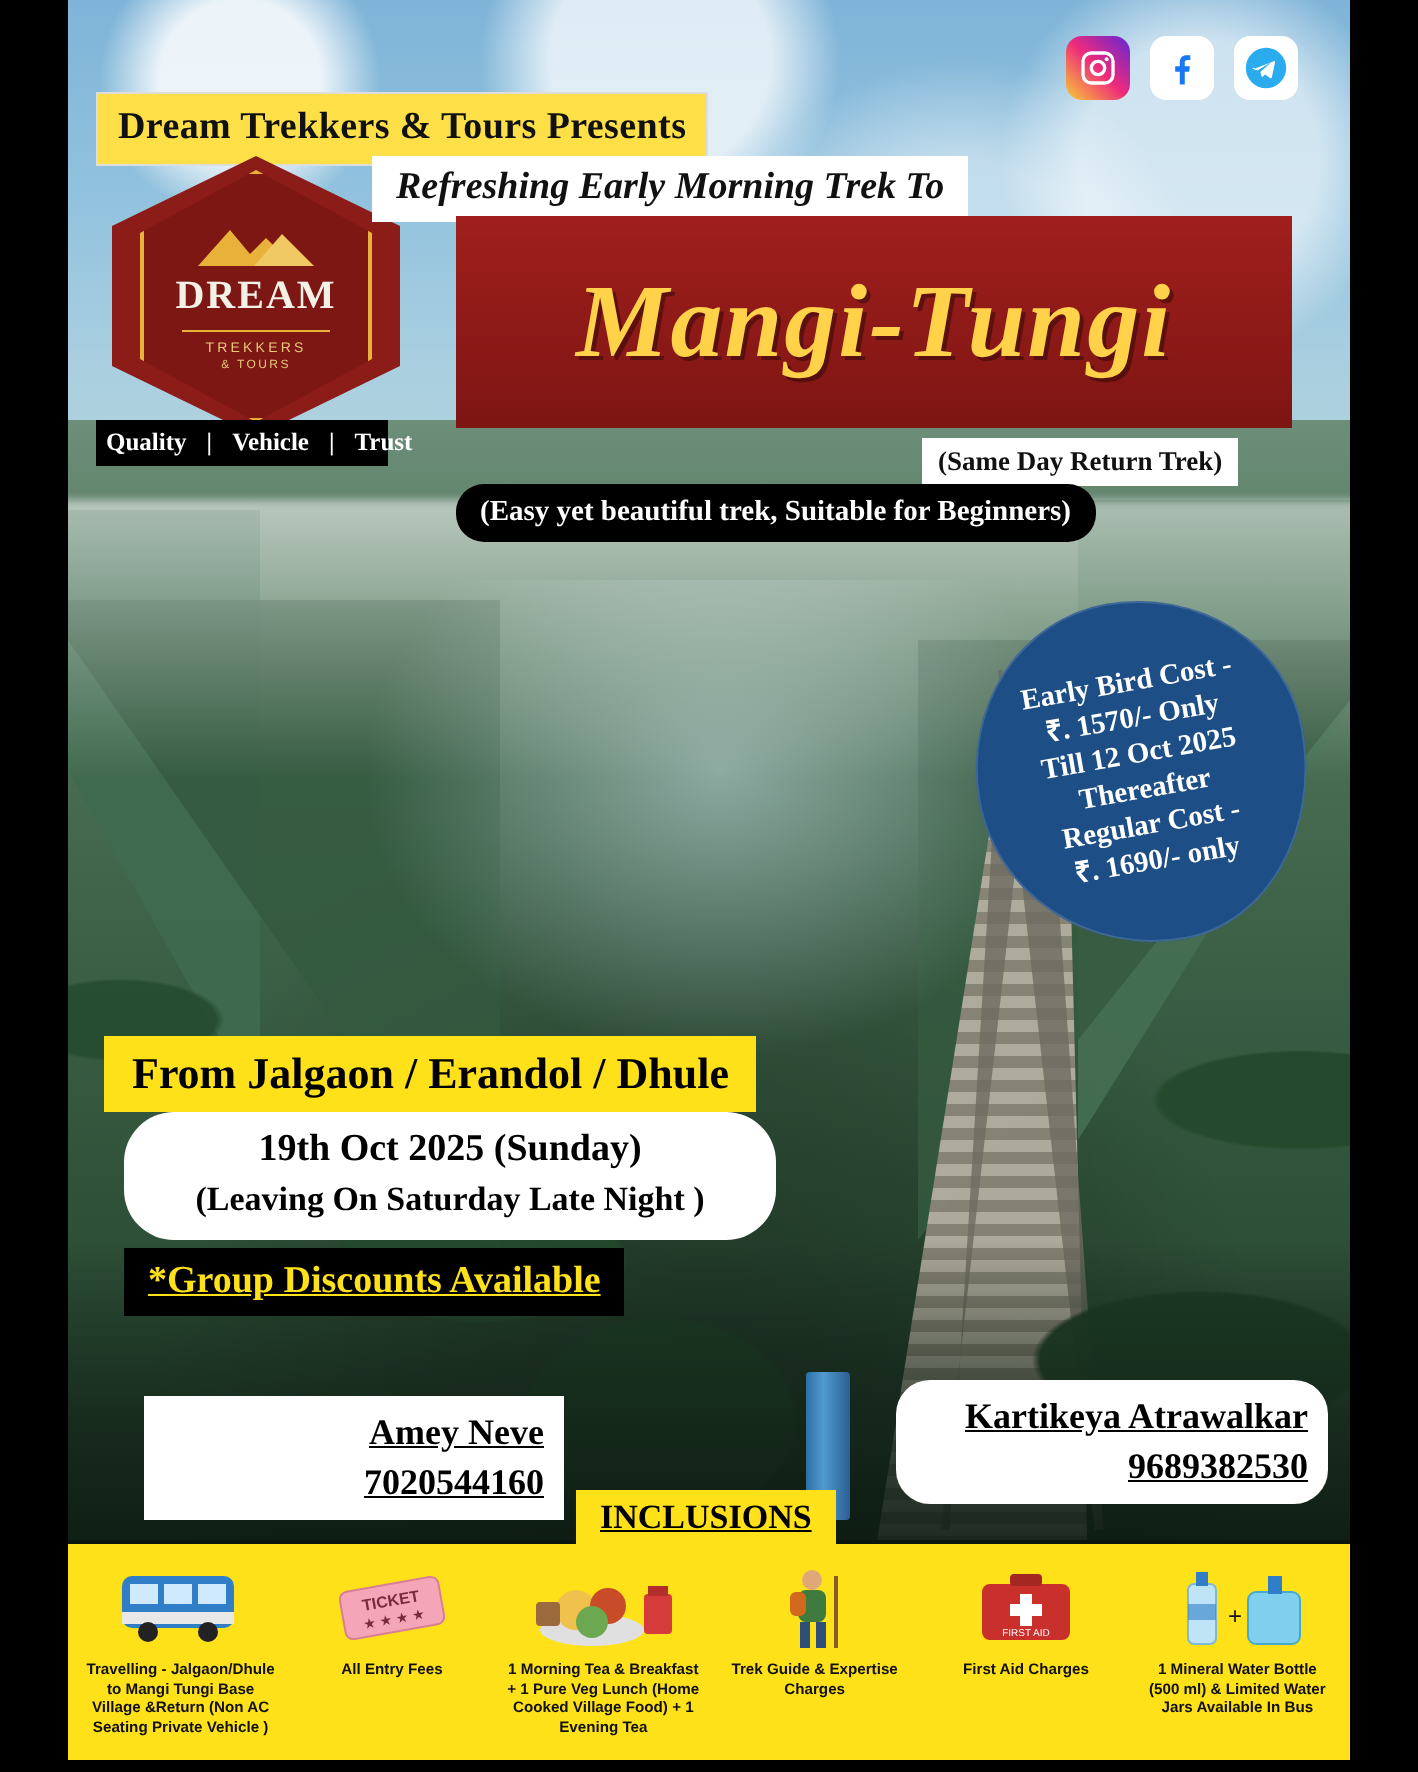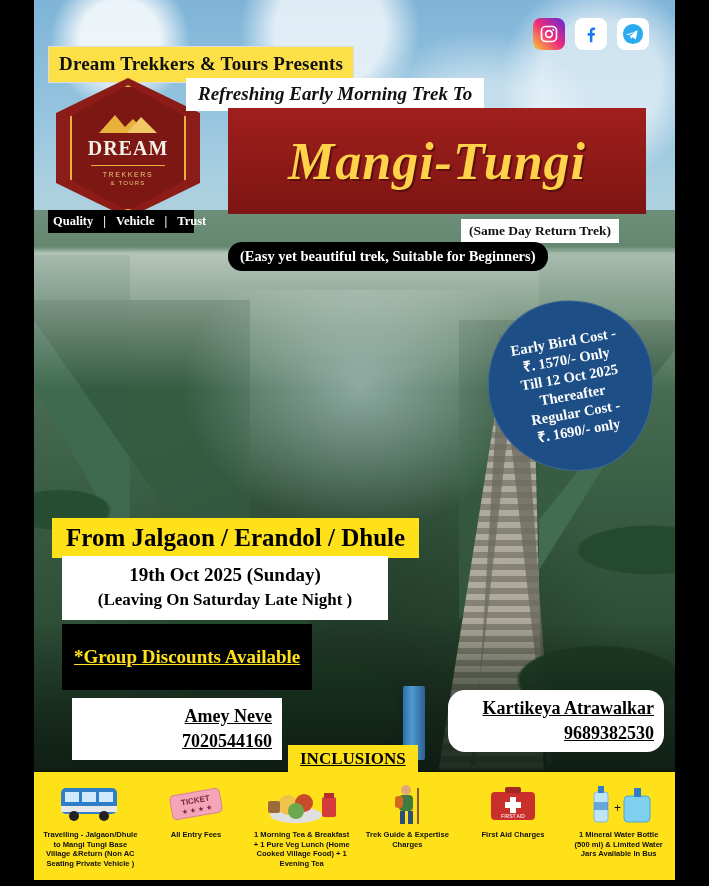--- a/index.html
+++ b/index.html
@@ -167,31 +167,31 @@
     box-shadow:0 0 0 1px rgba(255,255,255,.15) inset;
   }
   .price-blob .pt{
     color:#fff;text-align:center;font-size:14.5px;font-weight:bold;line-height:1.25;
     font-family:"Liberation Serif",serif;padding:0 10px;
   }
 
   
   .fromline{
     position:absolute;left:52px;top:518px;background:#ffe11a;color:#000;
-    font-weight:bold;font-size:25px;padding:6px 14px;font-family:"Liberation Serif",serif;
+    font-weight:bold;font-size:22px;padding:6px 14px;font-family:"Liberation Serif",serif;
   }
   .datebox{
     position:absolute;left:62px;top:556px;width:306px;background:#fff;color:#000;
-    padding:8px 10px 10px 10px;font-family:"Liberation Serif",serif;
+    padding:8px 10px 10px 10px;font-family:"Liberation Serif",serif;border-radius:25px;
   }
   .datebox .d1{font-size:19px;font-weight:bold;text-align:center;}
   .datebox .d2{font-size:17px;font-weight:bold;text-align:center;margin-top:4px;}
   .groupdisc{
     position:absolute;left:62px;top:624px;background:#000;color:#ffe11a;
-    font-weight:bold;font-size:19px;padding:22px 12px;font-family:"Liberation Serif",serif;
+    font-weight:bold;font-size:19px;padding:6px 12px;font-family:"Liberation Serif",serif;
     text-decoration:underline;
   }
 
   
   .contact{
     position:absolute;background:#fff;color:#000;text-align:right;
     font-family:"Liberation Serif",serif;padding:8px 10px;
   }
   .contact .nm{font-size:18px;font-weight:bold;text-decoration:underline;}
   .contact .ph{font-size:18px;font-weight:bold;text-decoration:underline;margin-top:4px;}

